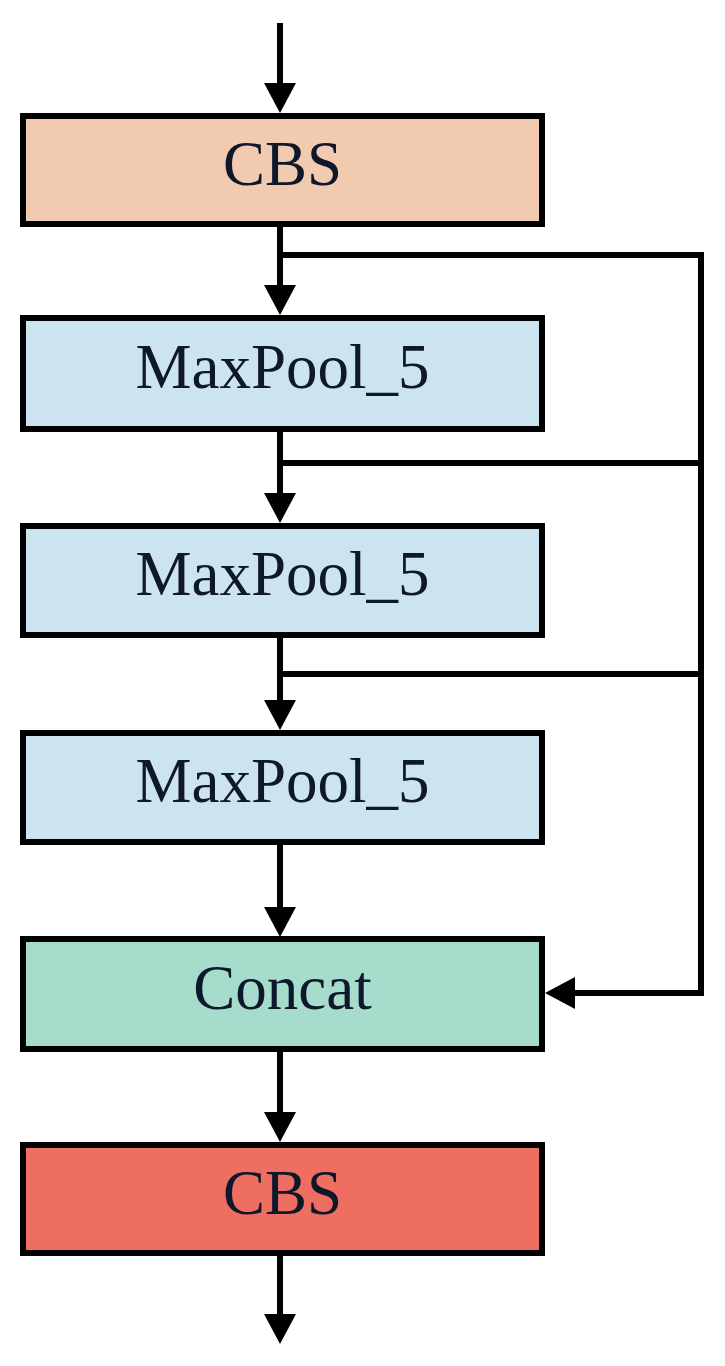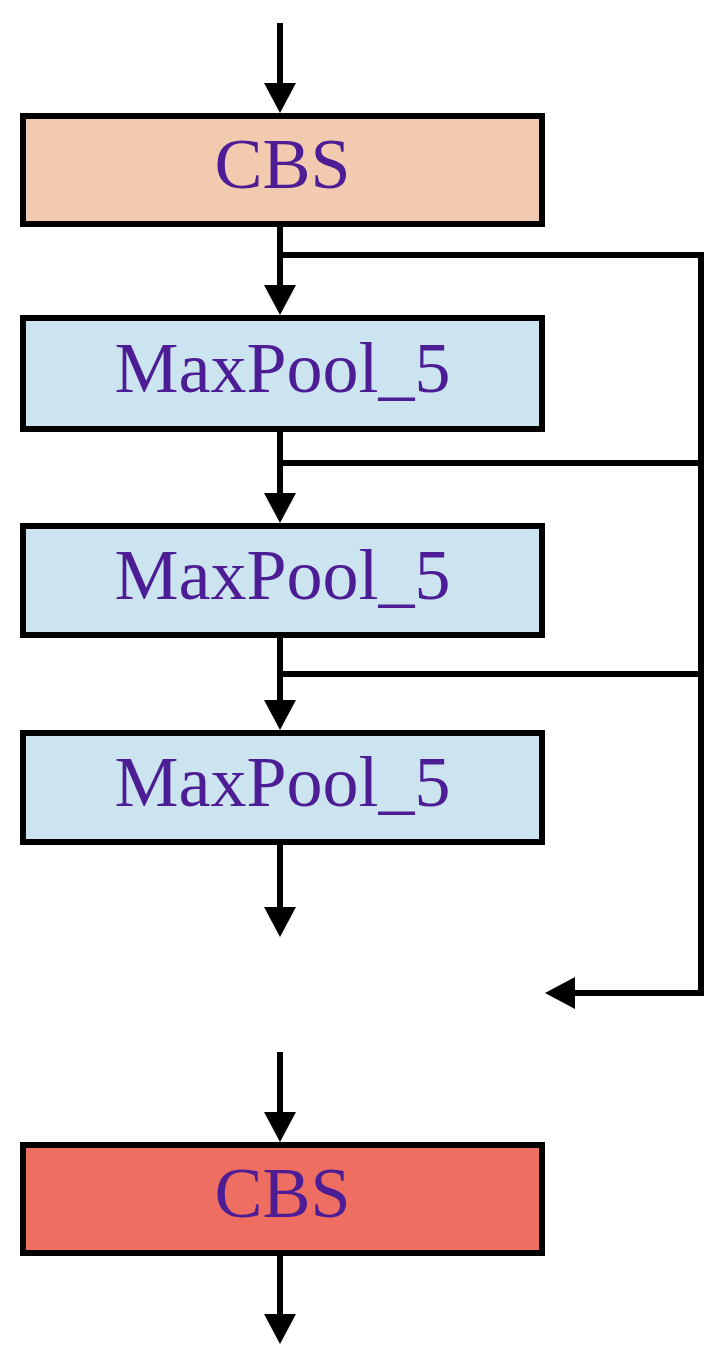--- a/index.html
+++ b/index.html
@@ -12,23 +12,23 @@
   }
   
   .node {
     position:absolute;
     left:20px; width:525px;
     box-sizing:border-box;
     border:6px solid #000000;
     display:flex; align-items:center; justify-content:center;
   }
   .node-label {
-    font-size:72px;
+    font-size:63px;
     line-height:1;
-    color:#4c1d95;
+    color:#0f172a;
     white-space:nowrap;
     transform:translateY(-6px);
   }
   #node-cbs-top    { top:113px;  height:114px; }
   #node-maxpool-1  { top:315px;  height:117px; }
   #node-maxpool-2  { top:523px;  height:115px; }
   #node-maxpool-3  { top:730px;  height:115px; }
   #node-concat     { top:936px;  height:116px; }
   #node-cbs-bottom { top:1142px; height:114px; }
 
@@ -109,20 +109,23 @@
   <div class="vline axis" id="edge-mp2-mp3-shaft"></div>
   <div class="head-down" id="head-mp2-mp3"></div>
 
   <div class="node" id="node-maxpool-3" style="background-color: rgb(203, 228, 239);">
     <span class="node-label">MaxPool_5</span>
   </div>
 
   <div class="vline axis" id="edge-mp3-cc-shaft"></div>
   <div class="head-down" id="head-mp3-cc"></div>
 
+  <div class="node" id="node-concat" style="background-color: rgb(166, 220, 203);">
+    <span class="node-label">Concat</span>
+  </div>
 
   <div class="vline axis" id="edge-cc-cbs-shaft"></div>
   <div class="head-down" id="head-cc-cbs"></div>
 
   <div class="node" id="node-cbs-bottom" style="background-color: rgb(238, 111, 98);">
     <span class="node-label">CBS</span>
   </div>
 
   <div class="vline axis" id="edge-output-shaft"></div>
   <div class="head-down" id="head-output"></div>

